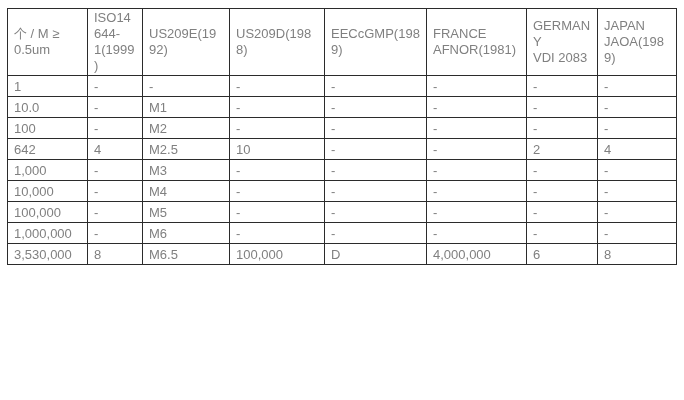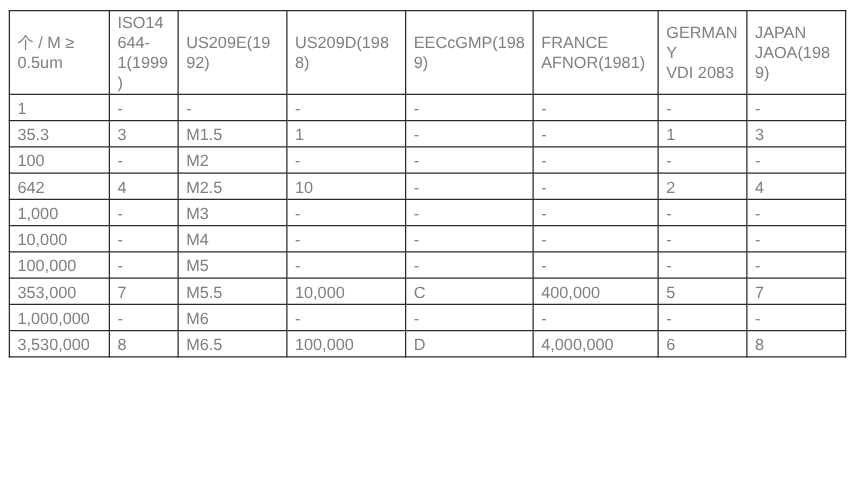--- a/index.html
+++ b/index.html
@@ -85,28 +85,28 @@
           <td>1</td>
           <td>-</td>
           <td>-</td>
           <td>-</td>
           <td>-</td>
           <td>-</td>
           <td>-</td>
           <td>-</td>
         </tr>
         <tr>
-          <td>35.3</td>
-          <td>3</td>
-          <td>M1.5</td>
-          <td>1</td>
+          <td>10.0</td>
+          <td>-</td>
+          <td>M1</td>
           <td>-</td>
           <td>-</td>
-          <td>1</td>
-          <td>3</td>
+          <td>-</td>
+          <td>-</td>
+          <td>-</td>
         </tr>
         <tr>
           <td>100</td>
           <td>-</td>
           <td>M2</td>
           <td>-</td>
           <td>-</td>
           <td>-</td>
           <td>-</td>
           <td>-</td>
@@ -145,30 +145,20 @@
           <td>100,000</td>
           <td>-</td>
           <td>M5</td>
           <td>-</td>
           <td>-</td>
           <td>-</td>
           <td>-</td>
           <td>-</td>
         </tr>
         <tr>
-          <td>353,000</td>
-          <td>7</td>
-          <td>M5.5</td>
-          <td>10,000</td>
-          <td>C</td>
-          <td>400,000</td>
-          <td>5</td>
-          <td>7</td>
-        </tr>
-        <tr>
           <td>1,000,000</td>
           <td>-</td>
           <td>M6</td>
           <td>-</td>
           <td>-</td>
           <td>-</td>
           <td>-</td>
           <td>-</td>
         </tr>
         <tr>

